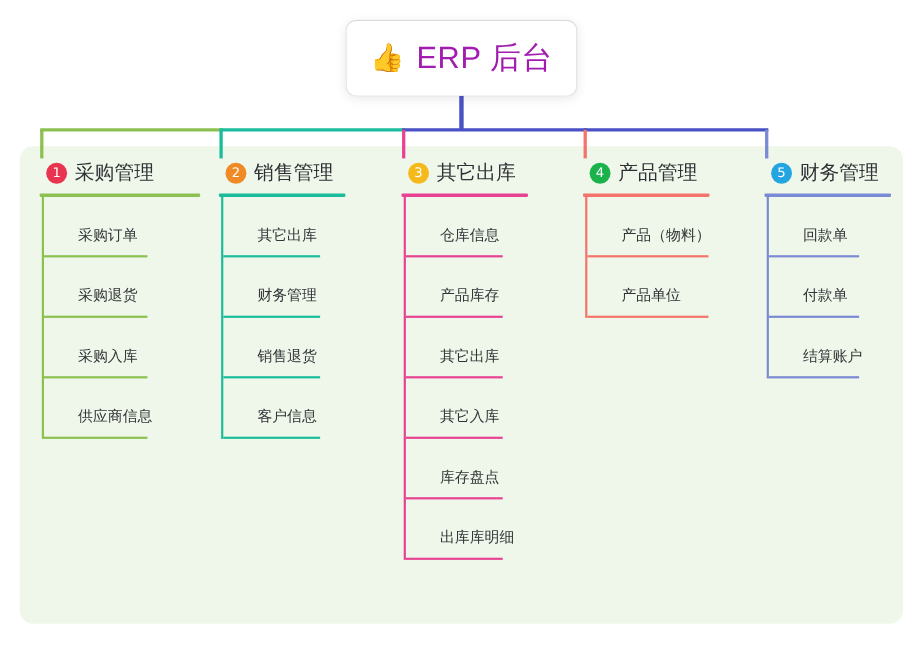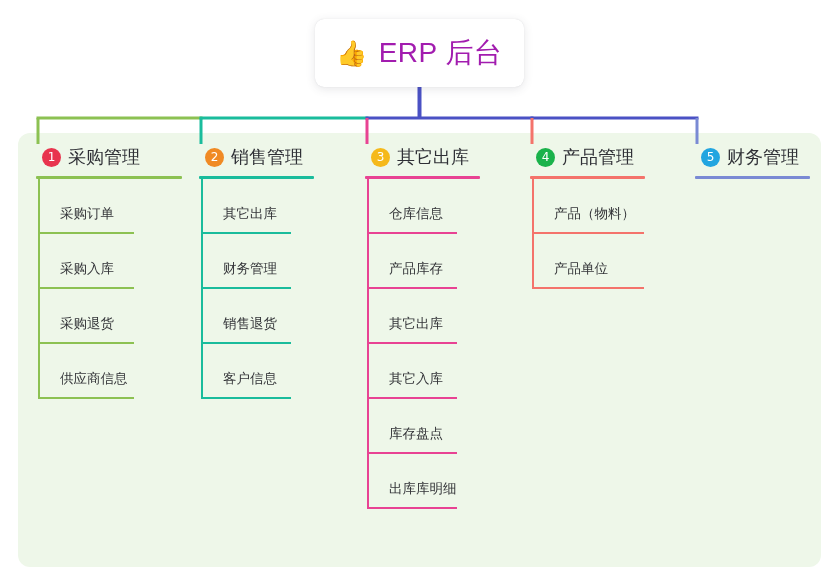--- a/index.html
+++ b/index.html
@@ -108,21 +108,21 @@
     left: 2px;
     top: 0;
     bottom: 0;
     width: 2px;
   }
   .leaf-item {
     position: relative;
     height: 55px;
     display: flex;
     align-items: center;
-    padding-left: 22px;
+    padding-left: 33px;
   }
   .leaf-label {
     font-size: 13.5px;
     color: #333438;
     white-space: nowrap;
     position: relative;
     top: 7px;
   }
   .leaf-rule {
     position: absolute;
@@ -161,25 +161,25 @@
         <span class="branch-title">采购管理</span>
       </div>
       <div class="branch-rule" style="background: rgb(140, 193, 82); width: 146px;"></div>
       <div class="leaf-stack">
         <div class="leaf-spine" style="background: rgb(140, 193, 82);"></div>
         <div class="leaf-item">
           <span class="leaf-label">采购订单</span>
           <div class="leaf-rule" style="background: rgb(140, 193, 82); width: 94px;"></div>
         </div>
         <div class="leaf-item">
+          <span class="leaf-label">采购退货</span>
+          <div class="leaf-rule" style="background: rgb(140, 193, 82); width: 94px;"></div>
+        </div>
+        <div class="leaf-item">
           <span class="leaf-label">采购入库</span>
-          <div class="leaf-rule" style="background: rgb(140, 193, 82); width: 94px;"></div>
-        </div>
-        <div class="leaf-item">
-          <span class="leaf-label">采购退货</span>
           <div class="leaf-rule" style="background: rgb(140, 193, 82); width: 94px;"></div>
         </div>
         <div class="leaf-item">
           <span class="leaf-label">供应商信息</span>
           <div class="leaf-rule" style="background: rgb(140, 193, 82); width: 94px;"></div>
         </div>
       </div>
     </div>
     <div class="branch-col" style="left: 199px; width: 115px;">
       <div class="branch-head">
@@ -258,14 +258,29 @@
           <div class="leaf-rule" style="background: rgb(244, 115, 107); width: 110px;"></div>
         </div>
       </div>
     </div>
     <div class="branch-col" style="left: 695px; width: 115px;">
       <div class="branch-head">
         <span class="branch-badge" style="background: rgb(34, 165, 224);">5</span>
         <span class="branch-title">财务管理</span>
       </div>
       <div class="branch-rule" style="background: rgb(122, 138, 212); width: 115px;"></div>
+      <div class="leaf-stack">
+        <div class="leaf-spine" style="background: rgb(122, 138, 212);"></div>
+        <div class="leaf-item">
+          <span class="leaf-label">回款单</span>
+          <div class="leaf-rule" style="background: rgb(122, 138, 212); width: 82px;"></div>
+        </div>
+        <div class="leaf-item">
+          <span class="leaf-label">付款单</span>
+          <div class="leaf-rule" style="background: rgb(122, 138, 212); width: 82px;"></div>
+        </div>
+        <div class="leaf-item">
+          <span class="leaf-label">结算账户</span>
+          <div class="leaf-rule" style="background: rgb(122, 138, 212); width: 82px;"></div>
+        </div>
+      </div>
     </div>
   </div>
 
 </body></html>

